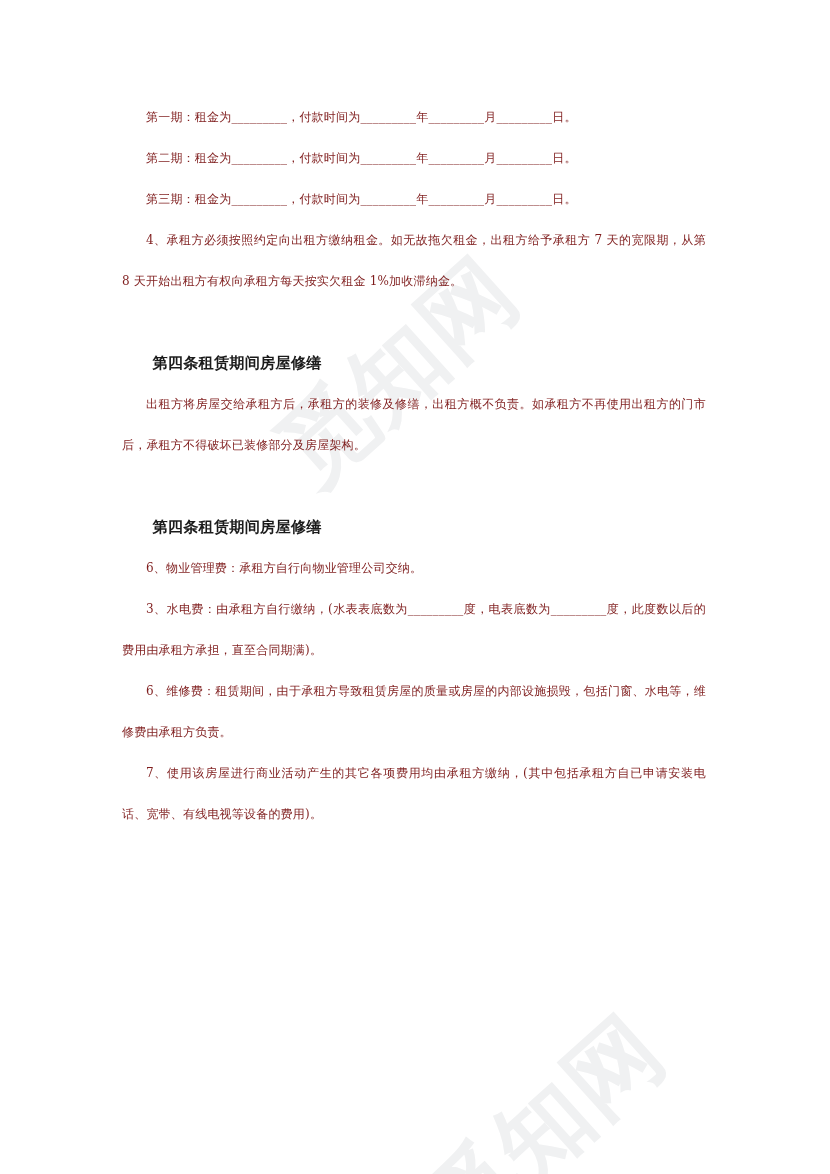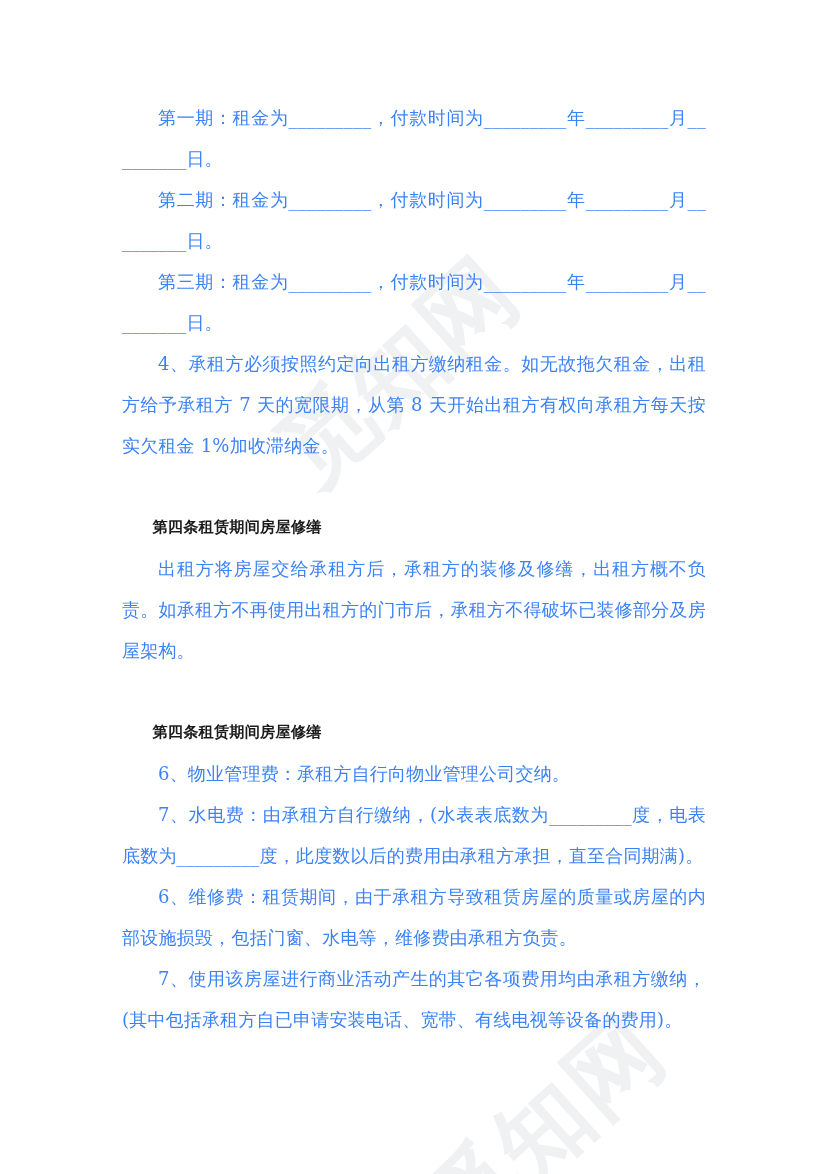--- a/index.html
+++ b/index.html
@@ -51,23 +51,23 @@
   #content {
     position: relative;
     z-index: 2;
     padding: 97px 124px 0 122px;
     box-sizing: border-box;
   }
 
   p.line {
     margin: 0 0 0 0;
     padding: 0;
-    font-size: 18px;
+    font-size: 12px;
     line-height: 41px;
-    color: #3b82f6;
+    color: #7f1d1d;
     text-align: justify;
     text-justify: inter-ideograph;
     text-indent: 2em;
     letter-spacing: 0.2px;
     word-break: break-all;
   }
   p.heading {
     margin: 0;
     padding: 0;
     font-size: 15.2px;
@@ -102,18 +102,18 @@
 
     <p class="spacer"></p>
 
     <p class="heading">第四条租赁期间房屋修缮</p>
     <p class="line">出租方将房屋交给承租方后，承租方的装修及修缮，出租方概不负责。如承租方不再使用出租方的门市后，承租方不得破坏已装修部分及房屋架构。</p>
 
     <p class="spacer"></p>
 
     <p class="heading">第四条租赁期间房屋修缮</p>
     <p class="line">6、物业管理费：承租方自行向物业管理公司交纳。</p>
-    <p class="line">7、水电费：由承租方自行缴纳，(水表表底数为_________度，电表底数为_________度，此度数以后的费用由承租方承担，直至合同期满)。</p>
+    <p class="line">3、水电费：由承租方自行缴纳，(水表表底数为_________度，电表底数为_________度，此度数以后的费用由承租方承担，直至合同期满)。</p>
     <p class="line">6、维修费：租赁期间，由于承租方导致租赁房屋的质量或房屋的内部设施损毁，包括门窗、水电等，维修费由承租方负责。</p>
     <p class="line">7、使用该房屋进行商业活动产生的其它各项费用均由承租方缴纳，(其中包括承租方自已申请安装电话、宽带、有线电视等设备的费用)。</p>
 
   </div>
 </div>
 
 </body></html>

